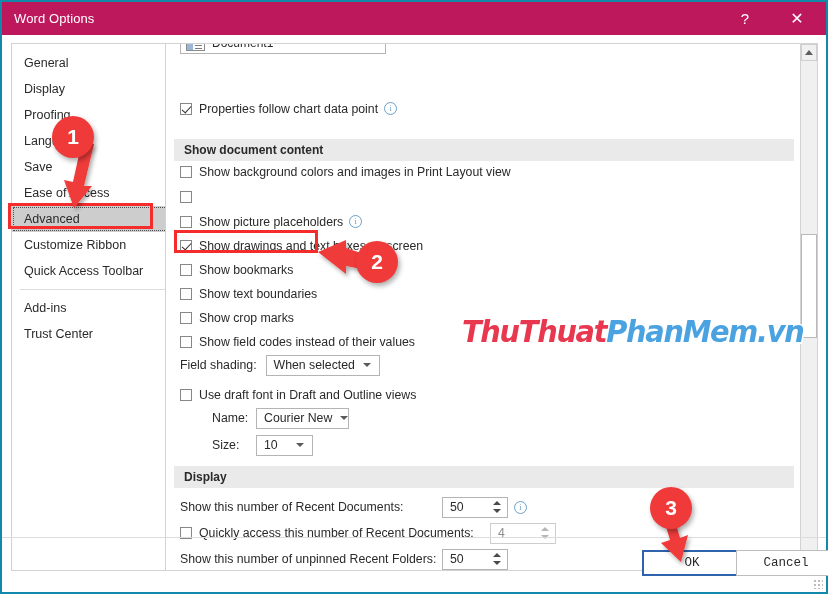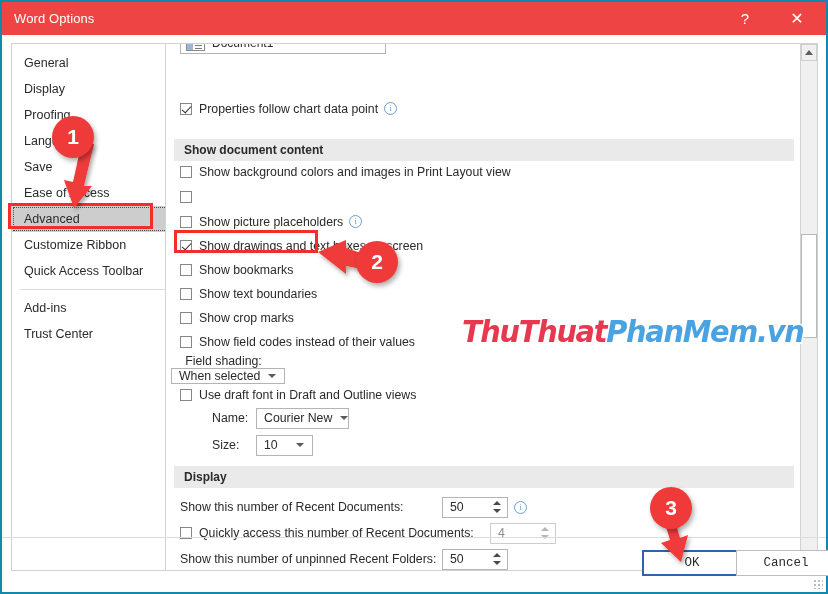--- a/index.html
+++ b/index.html
@@ -25,21 +25,21 @@
     box-sizing: border-box;
     border: 2px solid #1289ab;
     background: #ffffff;
     display: flex;
     flex-direction: column;
   }
 
   
   #titlebar {
     height: 33px;
-    background: #ef4444;
+    background: #be185d;
     flex: 0 0 33px;
     display: flex;
     align-items: center;
     position: relative;
   }
   #title-text {
     color: #ffffff;
     font-size: 13px;
     padding-left: 12px;
     letter-spacing: .1px;
@@ -461,21 +461,21 @@
         </div>
         <div class="row" style="position:absolute; left:14px; top:263px;">
           <span class="cb"></span>
           <span class="lbl">Show crop marks</span>
         </div>
         <div class="row" style="position:absolute; left:14px; top:287px;">
           <span class="cb"></span>
           <span class="lbl">Show field codes instead of their values</span>
         </div>
 
-        <div class="row" style="position:absolute; left:5px; top:310px; height:22px;flex-direction:column;">
+        <div class="row" style="position:absolute; left:14px; top:310px; height:22px;">
           <span class="lbl" style="margin-right:9px;">Field shading:</span>
           <span class="dropdown" style="width:114px;">
             <span>When selected</span>
             <span class="caret"></span>
           </span>
         </div>
 
         <div class="row" style="position:absolute; left:14px; top:340px;">
           <span class="cb"></span>
           <span class="lbl">Use draft font in Draft and Outline views</span>

